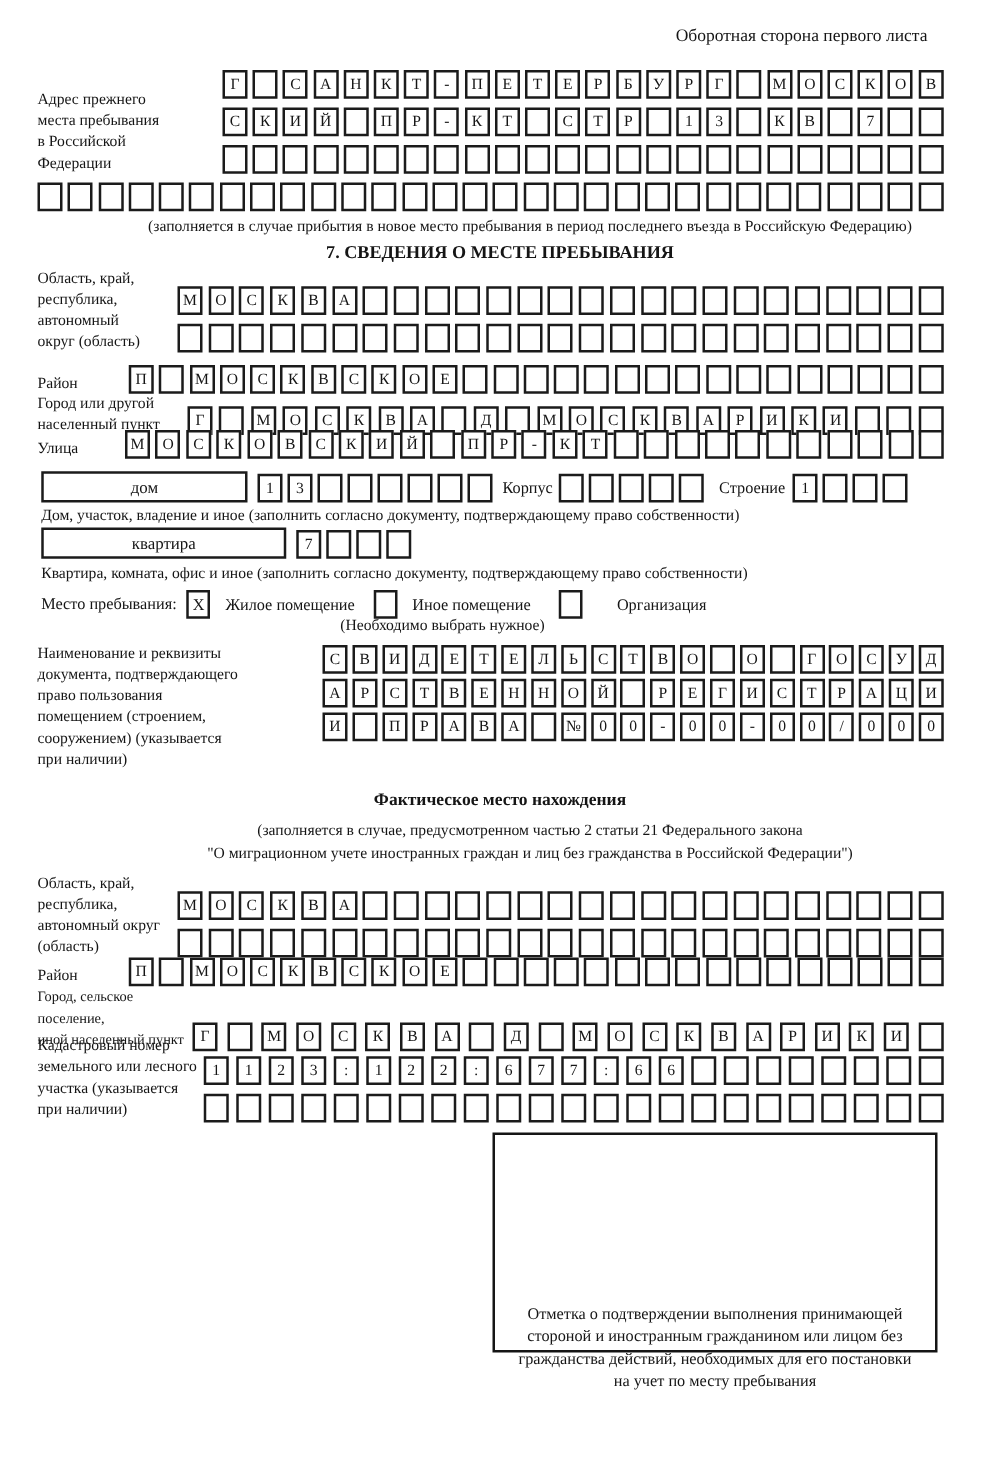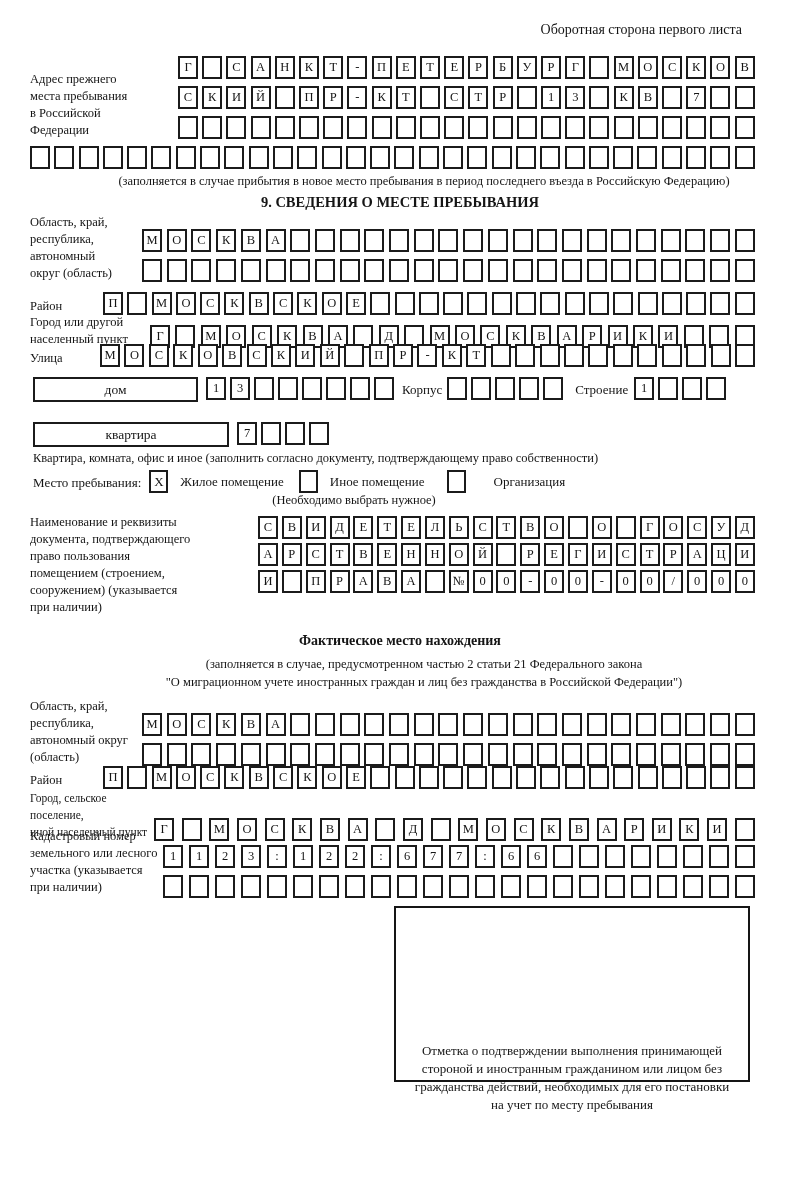--- a/index.html
+++ b/index.html
@@ -29,21 +29,21 @@
   .note { font-size:12.5px;padding-left:48px; }
   .sect-title { font-weight:bold; font-size:14.5px; }
 
   .widebox {
     height:25px; border:2px solid #1b1b1b; background:#fff;
     display:flex; align-items:center; justify-content:center;
     font-size:13.5px; flex:none;
   }
   .inline-lbl { font-size:13px; line-height:25px; flex:none; }
 
-  .domrow, .kvrow, .resrow { position:absolute; left:33px; right:45px; display:flex; align-items:flex-start; }
+  .domrow, .kvrow, .resrow { position:absolute; left:33px; right:45px; display:flex; align-items:flex-end; }
   .caption { position:absolute; left:33px; font-size:12.5px; }
 
   .chk {
     width:19px; height:23px; border:2px solid #1b1b1b; background:#fff;
     display:inline-flex; align-items:center; justify-content:center;
     font-size:13px; flex:none;
   }
   .opt { display:flex; align-items:center; }
   .opt .olabel { font-size:13px; margin-left:12px; }
 
@@ -180,21 +180,21 @@
           <span class="cell"></span>
           <span class="cell"></span>
           <span class="cell"></span>
           <span class="cell"></span>
           <span class="cell"></span>
         </div>
     </div>
   </div>
   <div class="centered note" style="top:174px;">(заполняется в случае прибытия в новое место пребывания в период последнего въезда в Российскую Федерацию)</div>
 
-  <div class="centered sect-title" style="top:194px;">9. СВЕДЕНИЯ О МЕСТЕ ПРЕБЫВАНИЯ</div>
+  <div class="centered sect-title" style="top:194px;">7. СВЕДЕНИЯ О МЕСТЕ ПРЕБЫВАНИЯ</div>
 
   <div class="field" style="top:214px;">
     <div class="flabel" style="width:112px;">Область, край,
 республика,
 автономный
 округ (область)</div>
     <div class="rows">
       <div class="boxrow">
           <span class="cell">М</span>
           <span class="cell">О</span>
@@ -376,20 +376,21 @@
         <span class="cell"></span>
       </div>
     <div class="inline-lbl" style="margin-left:12px;">Строение</div>
     <div class="boxrow compact" style="margin-left:6px;">
         <span class="cell">1</span>
         <span class="cell"></span>
         <span class="cell"></span>
         <span class="cell"></span>
       </div>
   </div>
+  <div class="caption" style="top:405px;">Дом, участок, владение и иное (заполнить согласно документу, подтверждающему право собственности)</div>
 
   <div class="kvrow" style="top:422px;">
     <div class="widebox" style="width:196px;">квартира</div>
     <div class="boxrow compact" style="margin-left:8px;">
         <span class="cell">7</span>
         <span class="cell"></span>
         <span class="cell"></span>
         <span class="cell"></span>
       </div>
   </div>

